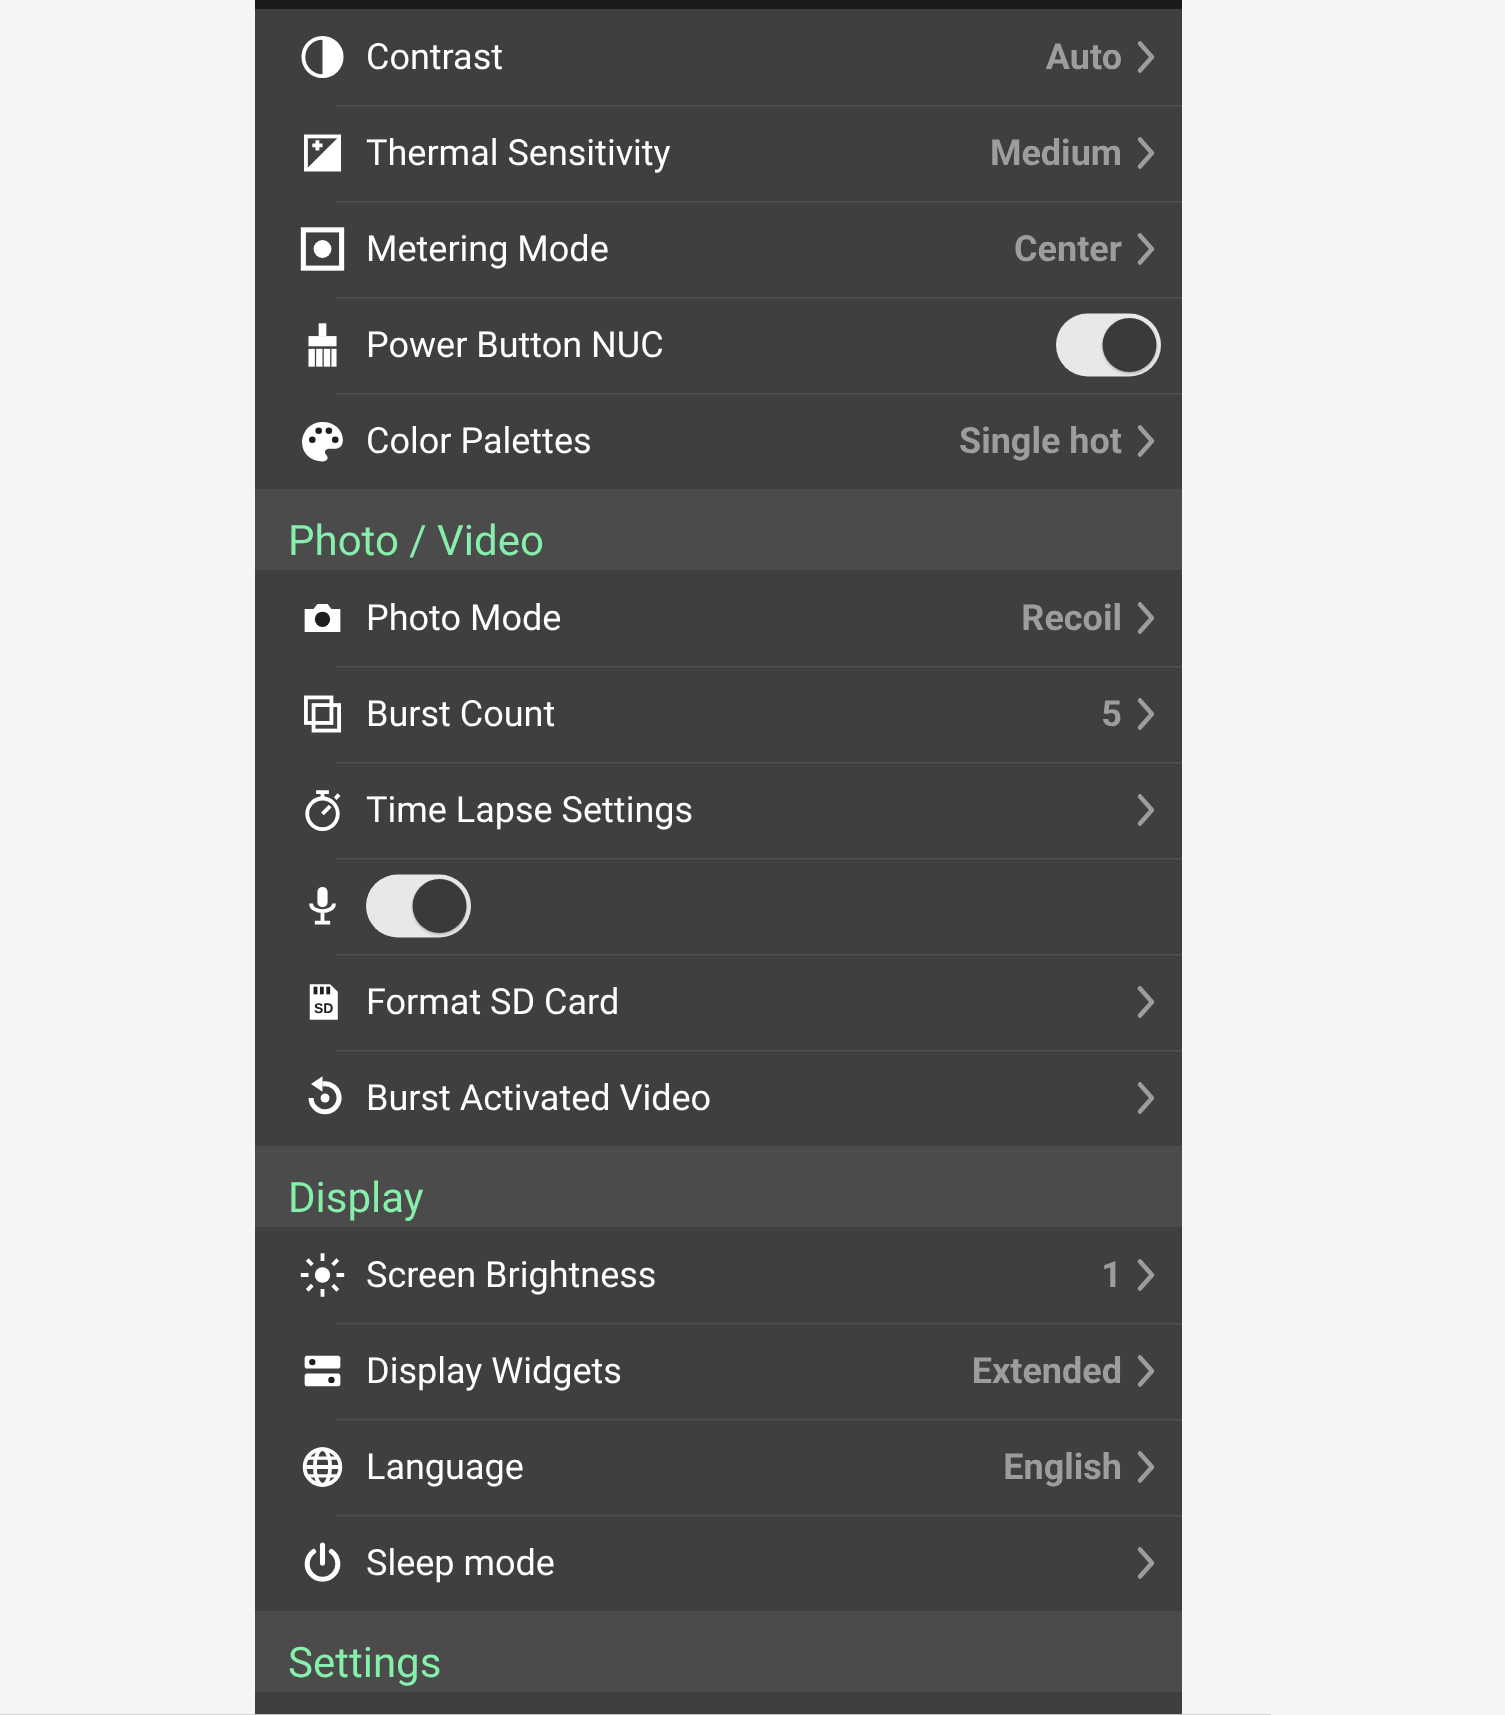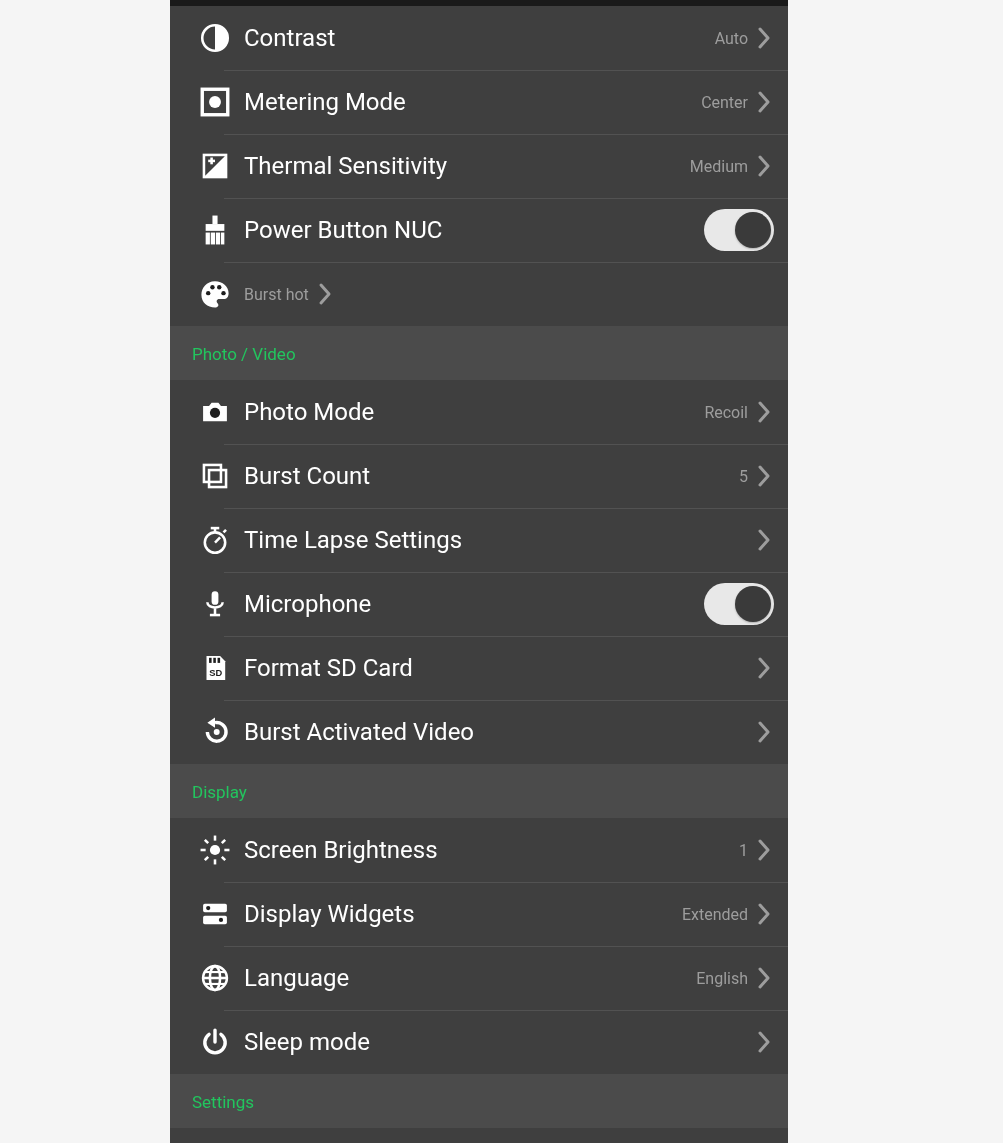--- a/index.html
+++ b/index.html
@@ -1,27 +1,27 @@
 <!DOCTYPE html>
 <html><head>
 <meta charset="utf-8">
 <style>
   html,body{margin:0;padding:0;background:#f5f5f5;font-family:-apple-system,BlinkMacSystemFont,"Segoe UI",Roboto,Helvetica,Arial,sans-serif;}
   .stage{width:1003px;height:1143px;background:#f5f5f5;position:relative;overflow:hidden;}
   .device{position:absolute;left:170px;top:0;width:618px;height:1143px;background:#3f3f3f;overflow:hidden;}
   .top-gap{height:6px;background:#1a1a1a;width:100%;}
   .section{background:#3f3f3f;}
-  .section-header{padding:18px 22px 12px 22px;color:#22c55e;font-size:17px;font-weight:400;}
+  .section-header{padding:18px 22px 12px 22px;color:#86efac;font-size:28px;font-weight:400;}
   .row{display:flex;align-items:center;height:64px;padding:0 14px 0 8px;position:relative;}
   .row + .row::before{content:"";position:absolute;left:54px;right:0;top:0;height:1px;background:rgba(255,255,255,0.10);}
   .first-group .row:first-child::before{display:none;}
   .icon-wrap{width:46px;height:46px;display:flex;align-items:center;justify-content:flex-end;flex:0 0 46px;margin-left:8px;margin-right:12px;}
   .icon-wrap svg{width:34px;height:34px;}
   .label{color:#fff;font-size:24px;font-weight:400;flex:1 1 auto;white-space:nowrap;overflow:hidden;text-overflow:ellipsis;}
-  .value{color:#9d9d9d;font-size:16px;font-weight:400;margin-right:6px;white-space:nowrap;}
+  .value{color:#9d9d9d;font-size:24px;font-weight:700;margin-right:6px;white-space:nowrap;}
   .chev{width:20px;height:32px;display:flex;align-items:center;justify-content:center;flex:0 0 20px;}
   .chev svg{width:14px;height:24px;}
   .chev svg path{stroke:#9d9d9d;stroke-width:3;fill:none;stroke-linecap:round;stroke-linejoin:round;}
   .toggle{width:70px;height:42px;border-radius:21px;background:#e8e8e8;position:relative;flex:0 0 70px;}
   .toggle .knob{width:36px;height:36px;border-radius:50%;background:#3a3a3a;position:absolute;top:3px;right:3px;box-shadow:0 1px 2px rgba(0,0,0,.25);}
   .group-divider{height:54px;background:#4b4b4b;}
   
   .icon-wrap svg *{stroke:#fff;}
   .icon-wrap svg .fillw{fill:#fff;stroke:none;}
   .icon-wrap svg .fillb{fill:#1e1e1e;stroke:none;}
@@ -48,45 +48,45 @@
         <span class="chev">
             <svg viewBox="0 0 14 24">
               <path d="M3 3 L11 12 L3 21"></path>
             </svg>
           </span>
       </div>
 
       <div class="row">
         <span class="icon-wrap">
           <svg viewBox="0 0 40 40">
-              <rect x="5" y="5" width="30" height="30" fill="none" stroke-width="4"></rect>
-              <circle class="fillw nost" cx="20" cy="20" r="7"></circle>
-            </svg>
-        </span>
-        <span class="label">Metering Mode</span>
-        <span class="value">Center</span>
-        <span class="chev">
-            <svg viewBox="0 0 14 24">
-              <path d="M3 3 L11 12 L3 21"></path>
-            </svg>
-          </span>
-      </div>
-
-      <div class="row">
-        <span class="icon-wrap">
-          <svg viewBox="0 0 40 40">
               <rect x="7" y="7" width="26" height="26" fill="none" stroke-width="3"></rect>
               <path class="fillw nost" d="M7 33 L33 7 L33 33 Z"></path>
               <line x1="12" y1="14" x2="20" y2="14" stroke-width="3"></line>
               <line x1="16" y1="10" x2="16" y2="18" stroke-width="3"></line>
               <line x1="22" y1="27" x2="30" y2="27" stroke="#3f3f3f" stroke-width="3"></line>
             </svg>
         </span>
         <span class="label">Thermal Sensitivity</span>
         <span class="value">Medium</span>
+        <span class="chev">
+            <svg viewBox="0 0 14 24">
+              <path d="M3 3 L11 12 L3 21"></path>
+            </svg>
+          </span>
+      </div>
+
+      <div class="row">
+        <span class="icon-wrap">
+          <svg viewBox="0 0 40 40">
+              <rect x="5" y="5" width="30" height="30" fill="none" stroke-width="4"></rect>
+              <circle class="fillw nost" cx="20" cy="20" r="7"></circle>
+            </svg>
+        </span>
+        <span class="label">Metering Mode</span>
+        <span class="value">Center</span>
         <span class="chev">
             <svg viewBox="0 0 14 24">
               <path d="M3 3 L11 12 L3 21"></path>
             </svg>
           </span>
       </div>
 
       <div class="row">
         <span class="icon-wrap">
           <svg viewBox="0 0 40 40">
@@ -107,21 +107,22 @@
       <div class="row">
         <span class="icon-wrap">
           <svg viewBox="0 0 40 40">
             <path class="fillw nost" d="M20 5 C10 5 4 13 4 21 C4 30 11 36 20 36 C24 36 25 33 23 31 C21 29 22 26 25 26 L30 26 C34 26 36 23 36 19 C36 11 29 5 20 5 Z"></path>
             <circle class="fillb" cx="12" cy="19" r="2.6"></circle>
             <circle class="fillb" cx="17" cy="12" r="2.6"></circle>
             <circle class="fillb" cx="25" cy="12" r="2.6"></circle>
             <circle class="fillb" cx="30" cy="19" r="2.6"></circle>
           </svg>
         </span>
-        <span class="value">Burst hot</span>
+        <span class="label">Color Palettes</span>
+        <span class="value">Single hot</span>
         <span class="chev">
             <svg viewBox="0 0 14 24">
               <path d="M3 3 L11 12 L3 21"></path>
             </svg>
           </span>
       </div>
     </div>
 
     <div class="group-divider">
       <div class="section-header">Photo / Video</div>
@@ -181,21 +182,20 @@
 
       <div class="row">
         <span class="icon-wrap">
           <svg viewBox="0 0 40 40">
               <rect class="fillw nost" x="16" y="5" width="8" height="16" rx="4"></rect>
               <path d="M11 18 C11 26 29 26 29 18" fill="none" stroke-width="3"></path>
               <line x1="20" y1="25" x2="20" y2="32" stroke-width="3"></line>
               <line x1="14" y1="33" x2="26" y2="33" stroke-width="3"></line>
             </svg>
         </span>
-        <span class="label">Microphone</span>
         <span class="toggle">
             <span class="knob"></span>
           </span>
       </div>
 
       <div class="row">
         <span class="icon-wrap">
           <svg viewBox="0 0 40 40">
               <path class="fillw nost" d="M10 6 L26 6 L32 12 L32 34 L10 34 Z"></path>
               <rect class="fillb" x="13" y="8" width="3" height="6"></rect>

